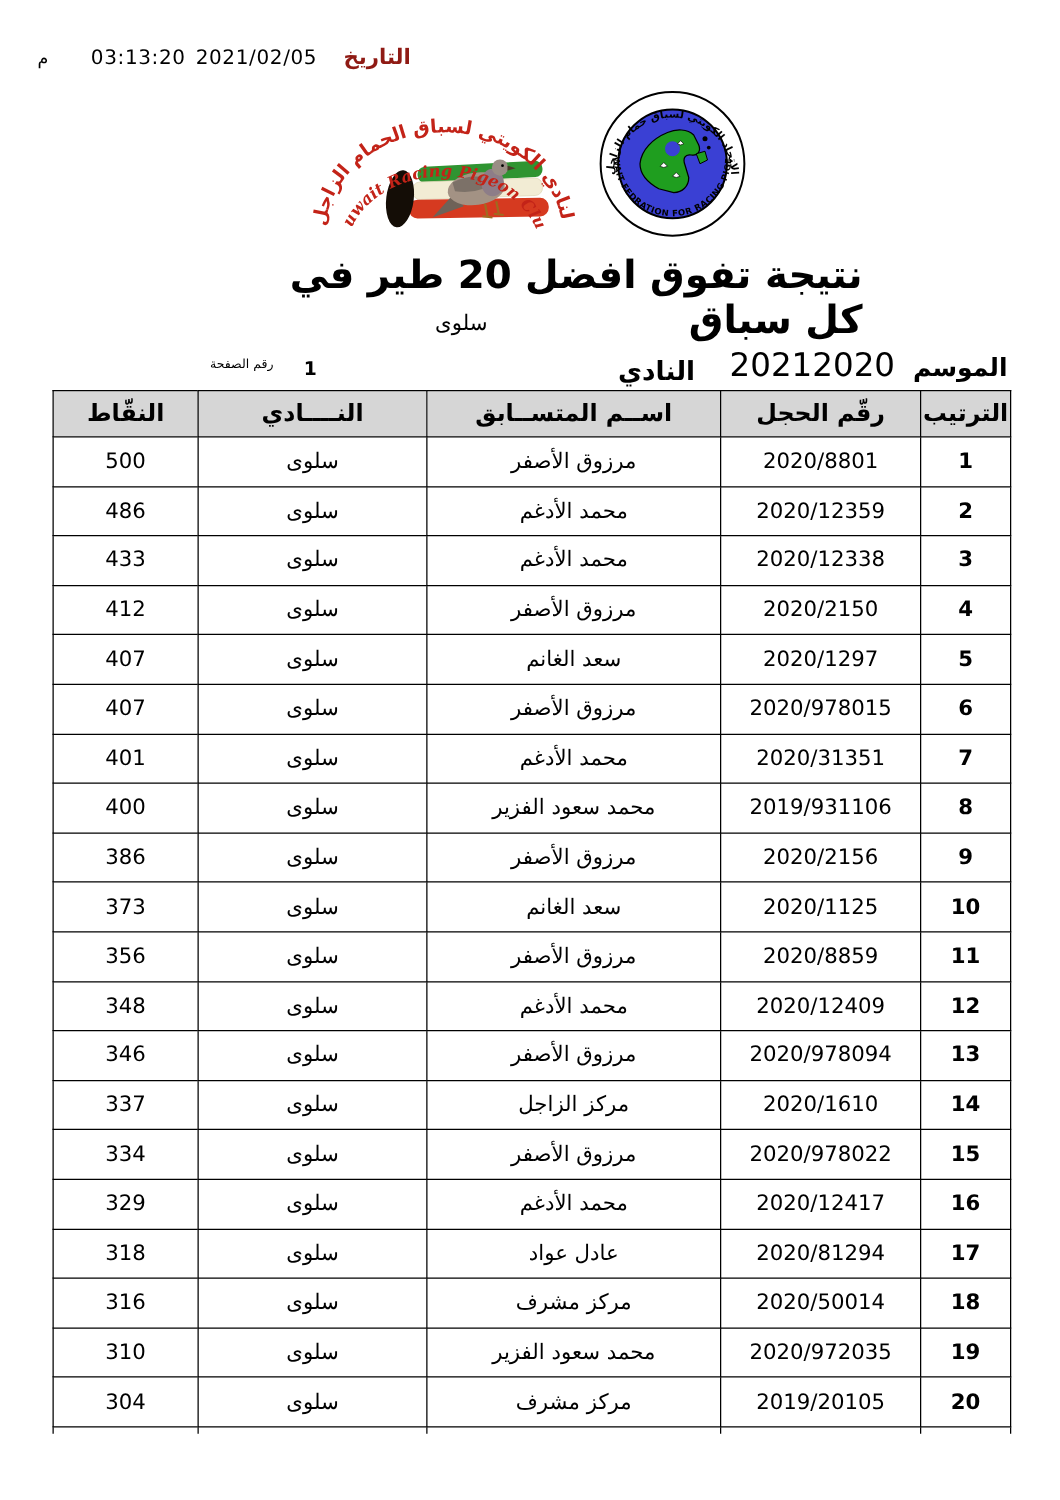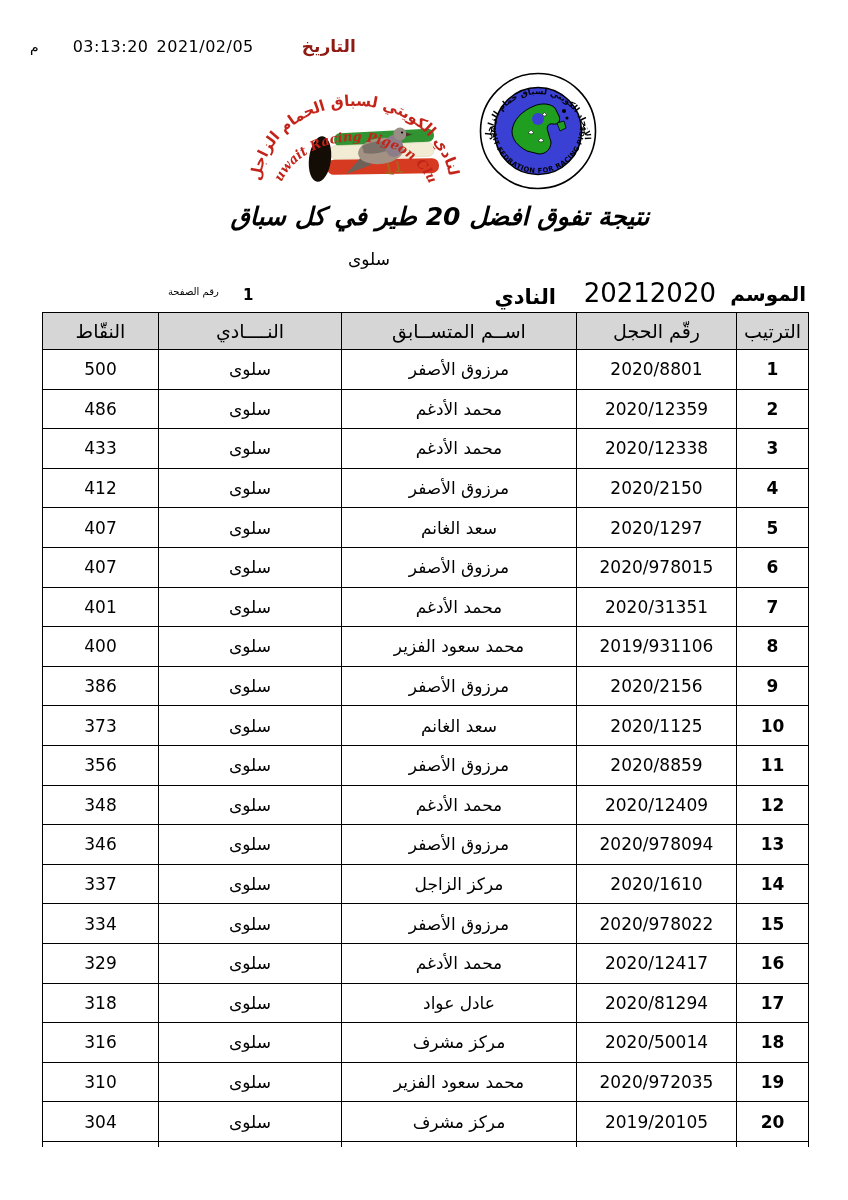--- a/index.html
+++ b/index.html
@@ -9,48 +9,48 @@
     overflow:hidden;
   }
   
   .date-line{
     position:absolute;top:36px;left:30px;display:flex;align-items:baseline;
     direction:ltr;font-size:16px;
   }
   .date-line .meridiem{margin-right:7px;font-size:14px;}
   .date-line .time{margin-right:8px;letter-spacing:0.5px;margin-left:27px;}
   .date-line .date{letter-spacing:0.5px;}
-  .date-line .date-label{margin-left:48px;font-weight:bold;color:#8f1a14;font-size:17px;}
+  .date-line .date-label{margin-left:21px;font-weight:bold;color:#8f1a14;font-size:17px;}
   
   .club-logo{position:absolute;left:250px;top:76px;width:210px;height:125px;}
   .fed-logo{position:absolute;left:478px;top:71px;width:120px;height:120px;}
   
   .main-title{
-    position:absolute;top:202px;left:190px;width:500px;text-align:center;
-    font-size:25px;font-weight:bold;direction:rtl;font-style:italic;
+    position:absolute;top:202px;left:190px;width:500px;text-align:right;
+    font-size:31px;font-weight:bold;direction:rtl;
   }
   .club-line{position:absolute;top:245px;left:0;width:848px;height:28px;direction:rtl;}
   .club-label{position:absolute;right:292px;top:0;font-size:21px;font-weight:bold;margin-top:40px;}
   .club-value{position:absolute;right:458px;top:4px;font-size:17px;}
   .season-line{position:absolute;top:278px;left:0;width:848px;height:30px;direction:rtl;}
   .season-label{position:absolute;right:42px;top:4px;font-size:20px;font-weight:bold;}
   .season-value{position:absolute;right:132px;top:0;font-size:26px;direction:ltr;}
   .page-label{position:absolute;left:168px;top:8px;font-size:10px;font-weight:normal;}
   .page-number{position:absolute;left:243px;top:8px;font-size:15px;font-weight:bold;}
   
   .results-wrap{position:absolute;top:312px;left:42px;width:766px;}
   table.results{
     border-collapse:collapse;table-layout:fixed;width:766px;direction:rtl;
   }
   table.results th,table.results td{
     border:1.6px solid #000;text-align:center;vertical-align:middle;
     padding:0;overflow:hidden;white-space:nowrap;
   }
   table.results th{
-    background:#d6d6d6;height:36px;font-size:19px;font-weight:normal;
+    background:#d6d6d6;height:36px;font-size:19px;font-weight:bold;
   }
   table.results td{height:38.6px;font-size:17px;background:#fff;}
   td.col-rank{font-size:19px;font-weight:bold;}
   td.col-ring{font-size:19px;direction:ltr;}
   td.col-points{font-size:19px;direction:ltr;}
   tr.stub td{height:5px;border-bottom:none;background:#fff;}
 </style>
 </head>
 <body>
 

